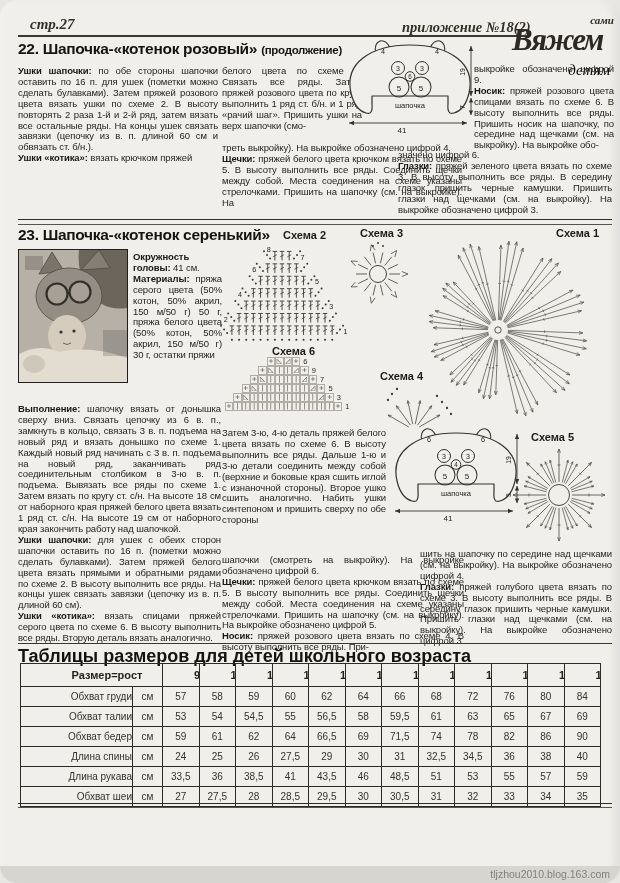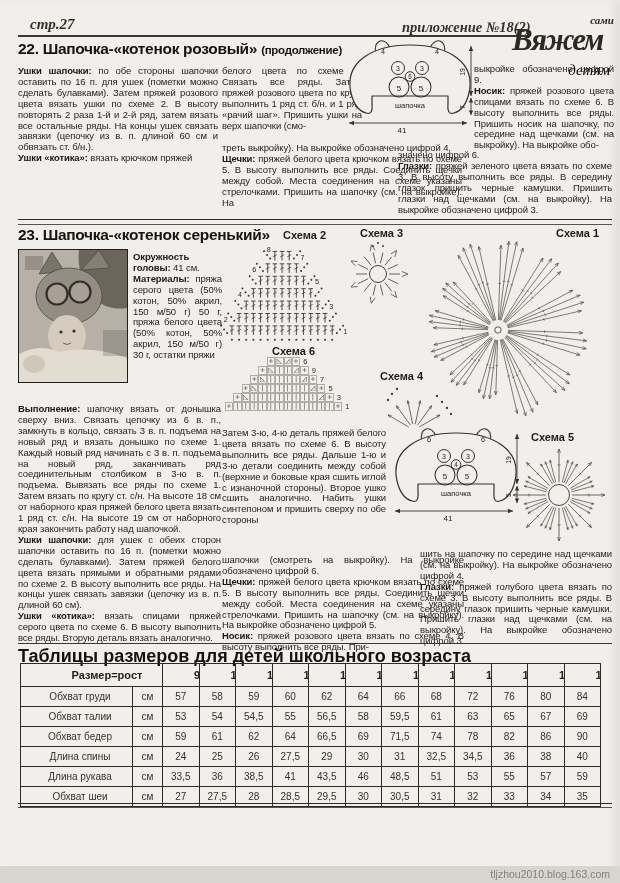--- a/index.html
+++ b/index.html
@@ -1,18 +1,18 @@
 <!DOCTYPE html>
 <html><head>
 <meta charset="utf-8">
 <style>
   html,body{margin:0;padding:0;background:#e8e6e2;}
   .page{position:relative;width:620px;height:883px;background:#f1efeb;overflow:hidden;
         font-family:"Liberation Sans",sans-serif;color:#22201d;
-        box-shadow:inset -5px 0 10px rgba(0,0,0,.08), inset 0 3px 6px rgba(255,255,255,.5);}
+        box-shadow:inset -5px 0 10px rgba(0,0,0,.08), inset 0 3px 6px rgba(255,255,255,.5);border-radius:17px;}
   .txt{position:absolute;font-size:9.5px;line-height:10.9px;text-align:justify;letter-spacing:-0.1px;color:#262420;}
   .txt p{margin:0;}
   .txt b{font-weight:bold;color:#1b1916;}
   .serifit{font-family:"Liberation Serif",serif;font-style:italic;}
   #pageNum{position:absolute;left:30px;top:16px;font-size:15px;font-weight:bold;color:#333027;}
   #ruleHeader{position:absolute;left:18px;top:35px;width:512px;height:1.6px;background:#3b382f;}
   #supplement{position:absolute;left:402px;top:19px;font-size:14.5px;font-weight:bold;color:#33302a;}
   #logo{position:absolute;left:512px;top:12px;width:104px;height:76px;}
   #logoSami{position:absolute;right:2px;top:2px;font-size:11px;font-weight:bold;color:#2e2b26;}
   #logoMain{position:absolute;left:0;top:10px;font-size:31px;font-weight:bold;letter-spacing:-2px;color:#2c2924;}
@@ -21,21 +21,21 @@
   .secTitle .sub{font-size:11.5px;}
   .schemaLabel{position:absolute;font-size:11px;font-weight:bold;color:#1d1b17;}
   #sep1{position:absolute;left:18px;top:219px;width:594px;height:4px;border-top:1.6px solid #2f2c26;border-bottom:1px solid #57534b;}
   #photo{position:absolute;left:18px;top:249px;width:108px;height:132px;border:1.5px solid #201e1a;background:#b7b1a7;}
   #photo svg{display:block;}
   #ruleTableTop{position:absolute;left:18px;top:643px;width:594px;height:1.4px;background:#3b382f;}
   #tableTitle{position:absolute;left:18px;top:646px;width:566px;text-align:left;font-size:18px;font-weight:bold;color:#15130f;}
   #sizeTable{position:absolute;left:20px;top:663px;border-collapse:collapse;table-layout:fixed;width:580px;}
   #sizeTable th,#sizeTable td{border:1px solid #2e2b25;padding:0;height:19px;font-size:10px;text-align:center;color:#35322c;overflow:hidden;}
   #sizeTable th{font-size:11px;font-weight:bold;height:22px;color:#24211c;padding-left:31px;}
-  #sizeTable td.name{text-align:center;padding-left:7px;}
+  #sizeTable td.name{text-align:right;padding-left:7px;}
   #ruleTableBottom{position:absolute;left:18px;top:803px;width:594px;height:3px;border-top:1.3px solid #2f2c26;border-bottom:1px solid #57534b;}
   #footerBar{position:absolute;left:0;top:866px;width:620px;height:17px;background:#d7d5d0;}
   #watermark{position:absolute;right:10px;top:868px;font-size:10.5px;color:#84817a;}
   svg.diagram{position:absolute;overflow:visible;}
   #hat1{left:344px;top:38px;width:132px;height:96px;}
   #hat2{left:390px;top:426px;width:132px;height:96px;}
   #schema2svg{left:219px;top:240px;width:128px;height:104px;}
   #schema3svg{left:338px;top:238px;width:96px;height:76px;}
   #schema1svg{left:388px;top:230px;width:230px;height:218px;}
   #schema4svg{left:380px;top:384px;width:74px;height:50px;}

